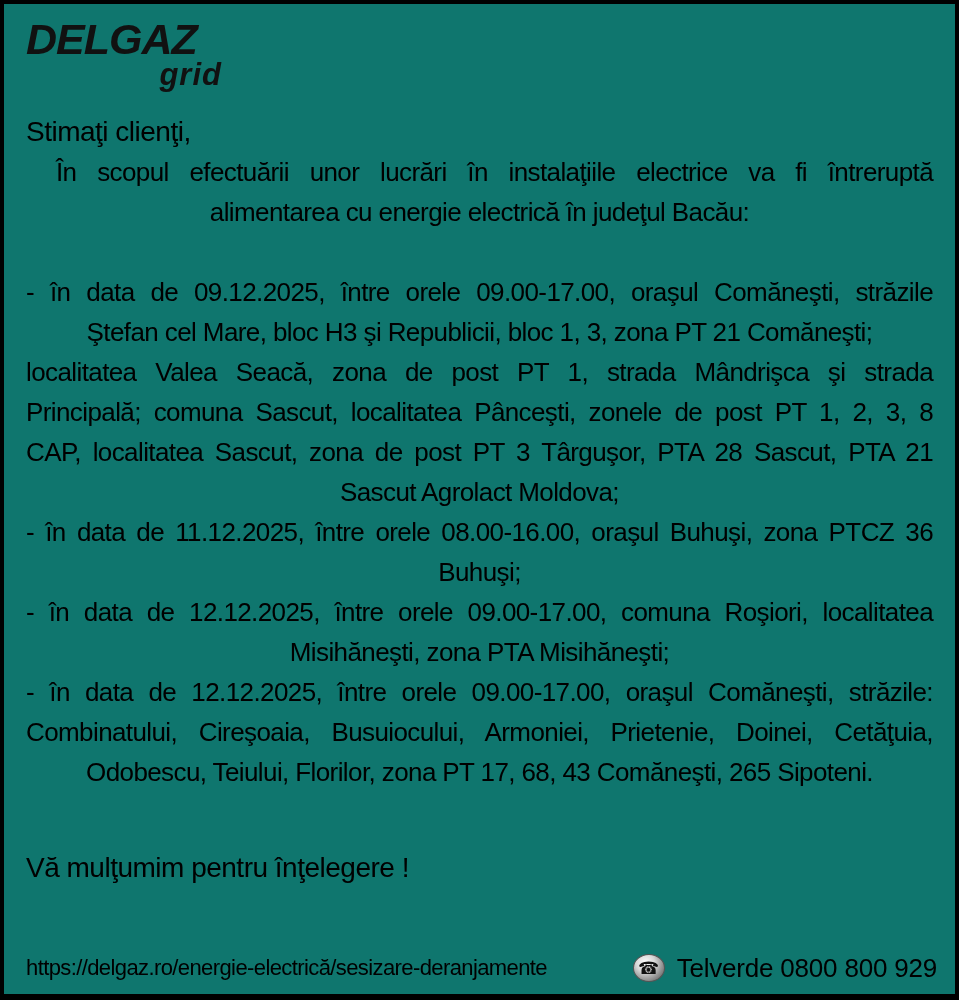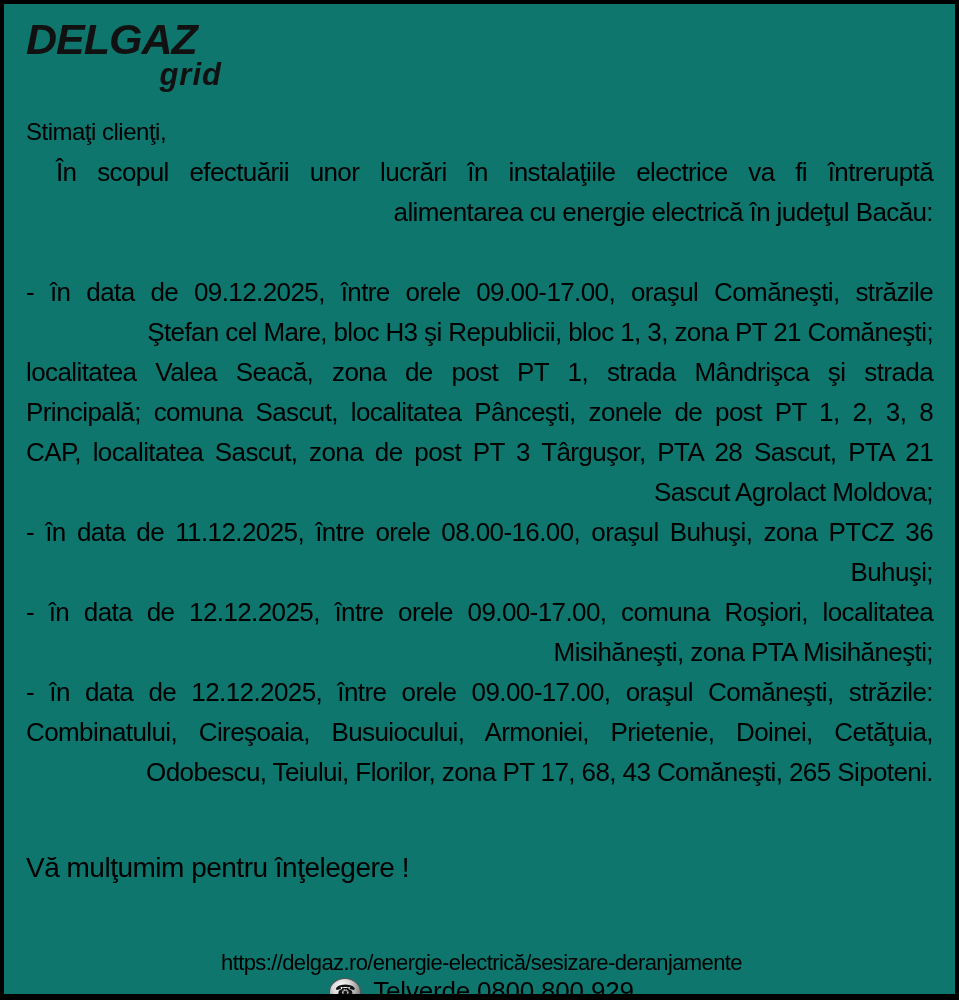--- a/index.html
+++ b/index.html
@@ -26,46 +26,45 @@
     letter-spacing:-1px;color:#111;
   }
   .logo-sub{
     font-size:31px;font-weight:bold;font-style:italic;
     letter-spacing:1px;color:#111;
     text-align:right;padding-right:4px;margin-top:-2px;
   }
   
   .salutation{
     margin-top:22px;
-    font-size:24px;line-height:40px;
+    font-size:28px;line-height:40px;
     letter-spacing:-0.5px;
   }
   .para{margin:0;}
   .intro{}
   .bullets{margin-top:40px;}
   .closing{
     margin-top:56px;
     font-size:28px;line-height:40px;letter-spacing:-0.5px;
   }
   .line{
     font-size:26px;
     line-height:40px;
     letter-spacing:-0.6px;
     white-space:normal;
-    text-align:right;
+    text-align:center;
   }
   .jst{text-align:justify;text-align-last:justify;}
   .indent{text-indent:30px;}
   
   .footer{
     position:absolute;
     left:22px;right:18px;bottom:8px;
     display:flex;align-items:center;justify-content:space-between;
     height:36px;
-    flex-direction:column;
   }
   .footer-url{
     font-size:22px;letter-spacing:-0.6px;color:#000;
     text-decoration:none;
   }
   .footer-phone{display:flex;align-items:center;gap:12px;}
   .phone-icon{
     width:32px;height:28px;border-radius:50%;
     background:radial-gradient(circle at 38% 30%, #fdfdfd 0%, #d8d8d8 35%, #8a8a8a 70%, #4a4a4a 100%);
     border:1px solid #555;

